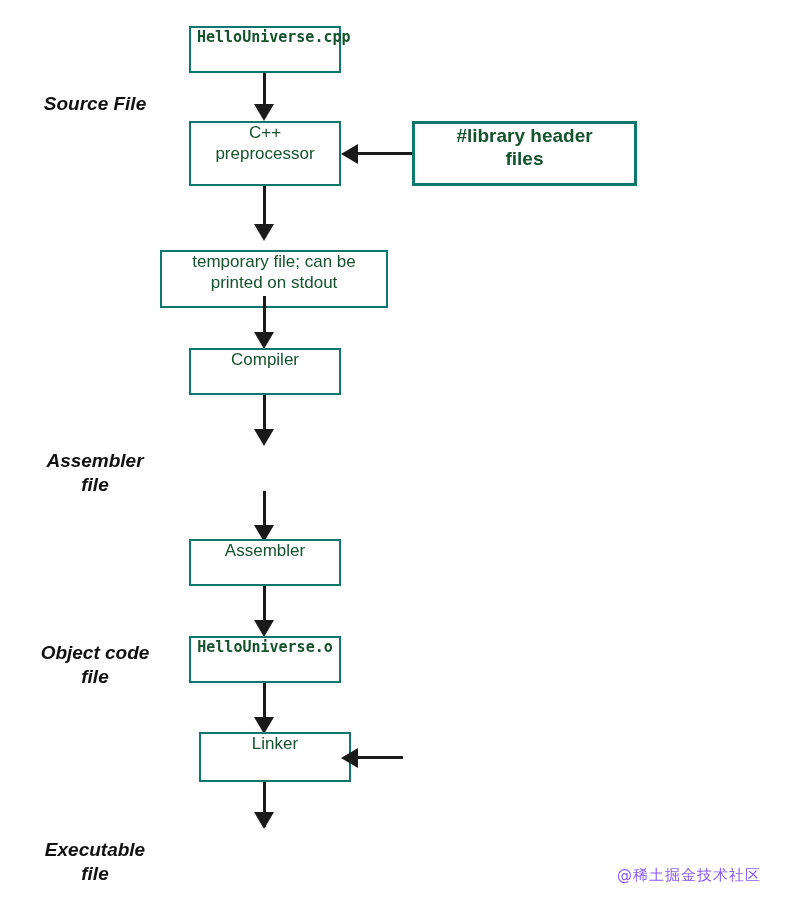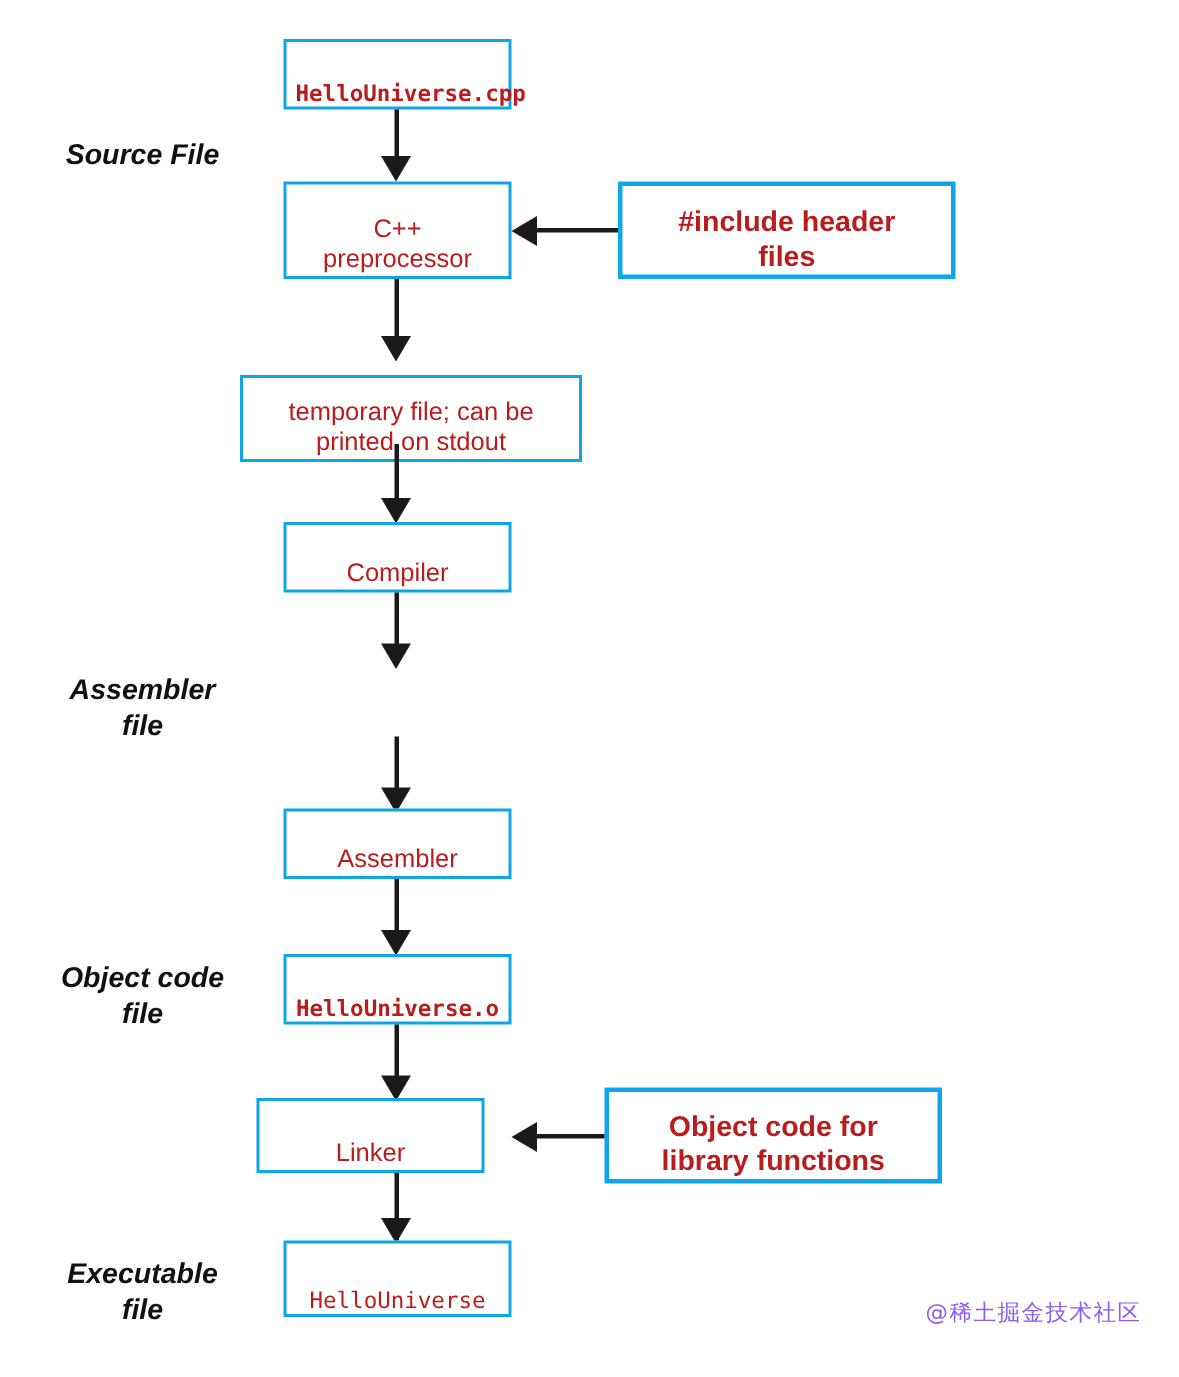--- a/index.html
+++ b/index.html
@@ -16,28 +16,28 @@
     width: 786px;
     height: 918px;
     background: #ffffff;
     overflow: hidden;
   }
 
   
   .box {
     position: absolute;
     box-sizing: border-box;
-    border: 2px solid #0ea5e9;
+    border: 2px solid #0f766e;
     background: #ffffff;
     display: flex;
-    align-items: flex-end;
+    align-items: flex-start;
     justify-content: center;
     text-align: center;
     line-height: 1.22;
-    color: #b91c1c;
+    color: #14532d;
   }
   .box.thick {
     border-width: 3px;
   }
   .box .txt {
     display: block;
     width: 100%;
     padding: 0 6px;
     box-sizing: border-box;
     white-space: pre-line;
@@ -174,40 +174,33 @@
   <div class="vline" style="left:263px; top:586px; height:45px;"></div>
   <div class="arrow-down" style="left:254px; top:620px;"></div>
 
   <div class="box mono" style="left:189px; top:636px; width:152px; height:47px;">
     <span class="txt">HelloUniverse.o</span>
   </div>
 
   <div class="vline" style="left:263px; top:683px; height:45px;"></div>
   <div class="arrow-down" style="left:254px; top:717px;"></div>
 
-  <div class="box sans" style="left:171px; top:732px; width:152px; height:50px;">
+  <div class="box sans" style="left:199px; top:732px; width:152px; height:50px;">
     <span class="txt">Linker</span>
   </div>
 
   <div class="vline" style="left:263px; top:782px; height:45px;"></div>
   <div class="arrow-down" style="left:254px; top:812px;"></div>
 
-  <div class="box mono light" style="left:189px; top:827px; width:152px; height:51px;">
-    <span class="txt">HelloUniverse</span>
-  </div>
 
   <div class="box thick sansbold" style="left:412px; top:121px; width:225px; height:65px;">
-    <span class="txt">#include header
+    <span class="txt">#library header
 files</span>
   </div>
   <div class="hline" style="left:357px; top:152px; width:55px;"></div>
   <div class="arrow-left" style="left:341px; top:144px;"></div>
 
-  <div class="box thick sansbold" style="left:403px; top:725px; width:225px; height:64px;">
-    <span class="txt">Object code for
-library functions</span>
-  </div>
   <div class="hline" style="left:357px; top:756px; width:46px;"></div>
   <div class="arrow-left" style="left:341px; top:748px;"></div>
 
   <div class="watermark" style="left:617px; top:866px;">@稀土掘金技术社区</div>
 
 </div>
 
 </body></html>

